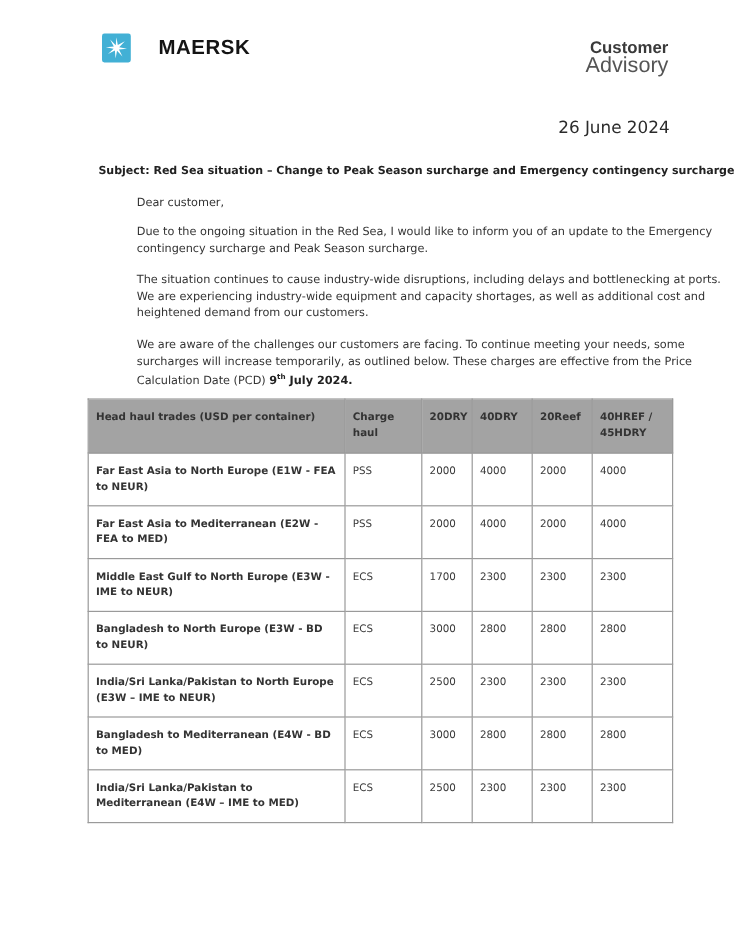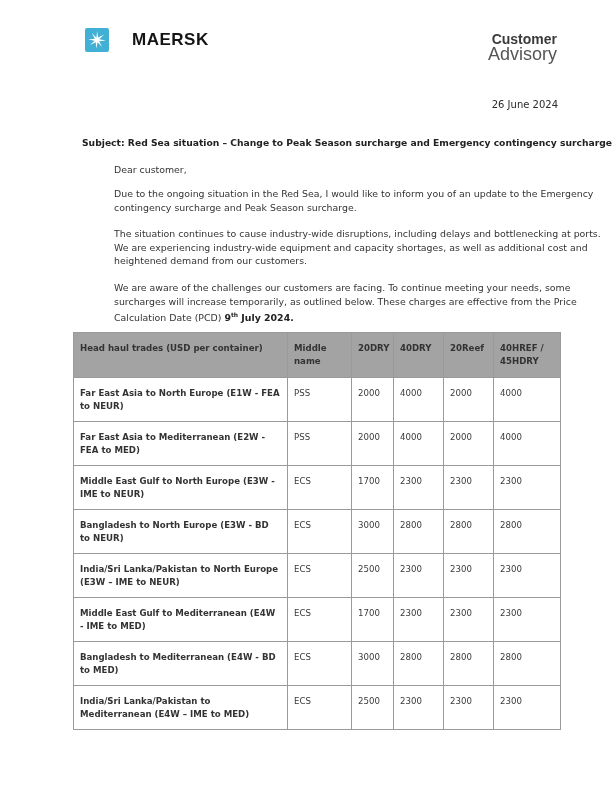--- a/index.html
+++ b/index.html
@@ -46,21 +46,21 @@
       text-align: right;
       font-family: "Liberation Sans", sans-serif;
       line-height: 15px;
     }
     .advisory .l1 { font-size: 14px; color: #3a3a3a; font-weight: bold; }
     .advisory .l2 { font-size: 18px; color: #555; }
     .date {
       position: absolute;
       right: 58px;
       top: 99px;
-      font-size: 10px;
+      font-size: 14px;
       color: #2b2b2b;
     }
     .subject {
       position: absolute;
       left: 82px;
       top: 137px;
       font-size: 9.2px;
       font-weight: bold;
       color: #222;
       white-space: nowrap;
@@ -144,21 +144,21 @@
     <col style="width:214px">
     <col style="width:64px">
     <col style="width:42px">
     <col style="width:50px">
     <col style="width:50px">
     <col style="width:67px">
   </colgroup>
   <thead>
     <tr>
       <th>Head haul trades (USD per container)</th>
-      <th>Middle name</th>
+      <th>Charge haul</th>
       <th>20DRY</th>
       <th class="col-sep">40DRY</th>
       <th>20Reef</th>
       <th>40HREF / 45HDRY</th>
     </tr>
   </thead>
   <tbody>
     <tr>
       <td class="trade">Far East Asia to North Europe (E1W - FEA to NEUR)</td>
       <td>PSS</td>
@@ -193,28 +193,20 @@
     </tr>
     <tr>
       <td class="trade">India/Sri Lanka/Pakistan to North Europe (E3W – IME to NEUR)</td>
       <td>ECS</td>
       <td>2500</td>
       <td class="col-sep">2300</td>
       <td>2300</td>
       <td>2300</td>
     </tr>
     <tr>
-      <td class="trade">Middle East Gulf to Mediterranean (E4W - IME to MED)</td>
-      <td>ECS</td>
-      <td>1700</td>
-      <td class="col-sep">2300</td>
-      <td>2300</td>
-      <td>2300</td>
-    </tr>
-    <tr>
       <td class="trade">Bangladesh to Mediterranean (E4W - BD to MED)</td>
       <td>ECS</td>
       <td>3000</td>
       <td class="col-sep">2800</td>
       <td>2800</td>
       <td>2800</td>
     </tr>
     <tr>
       <td class="trade">India/Sri Lanka/Pakistan to Mediterranean (E4W – IME to MED)</td>
       <td>ECS</td>

